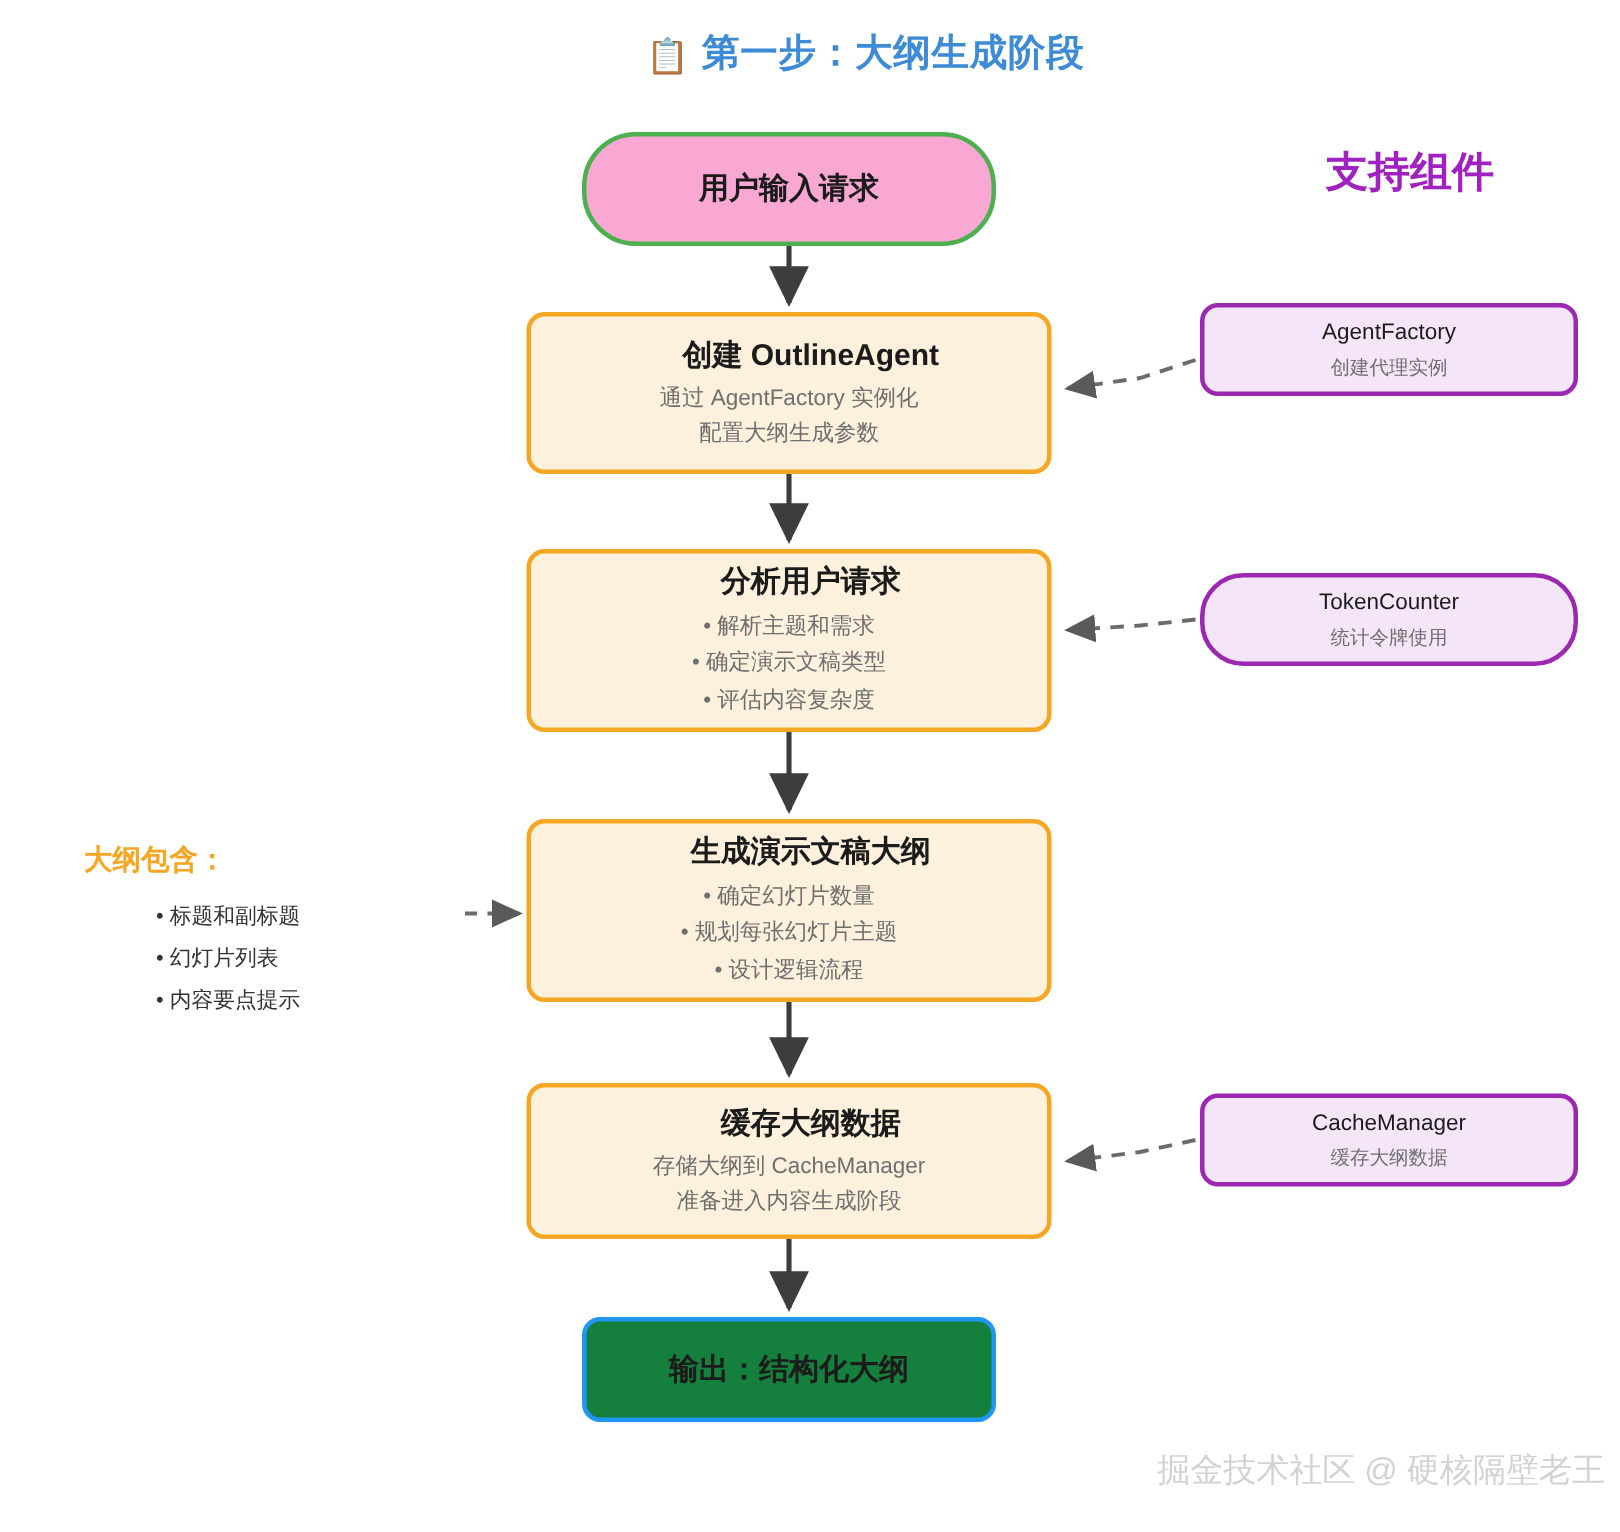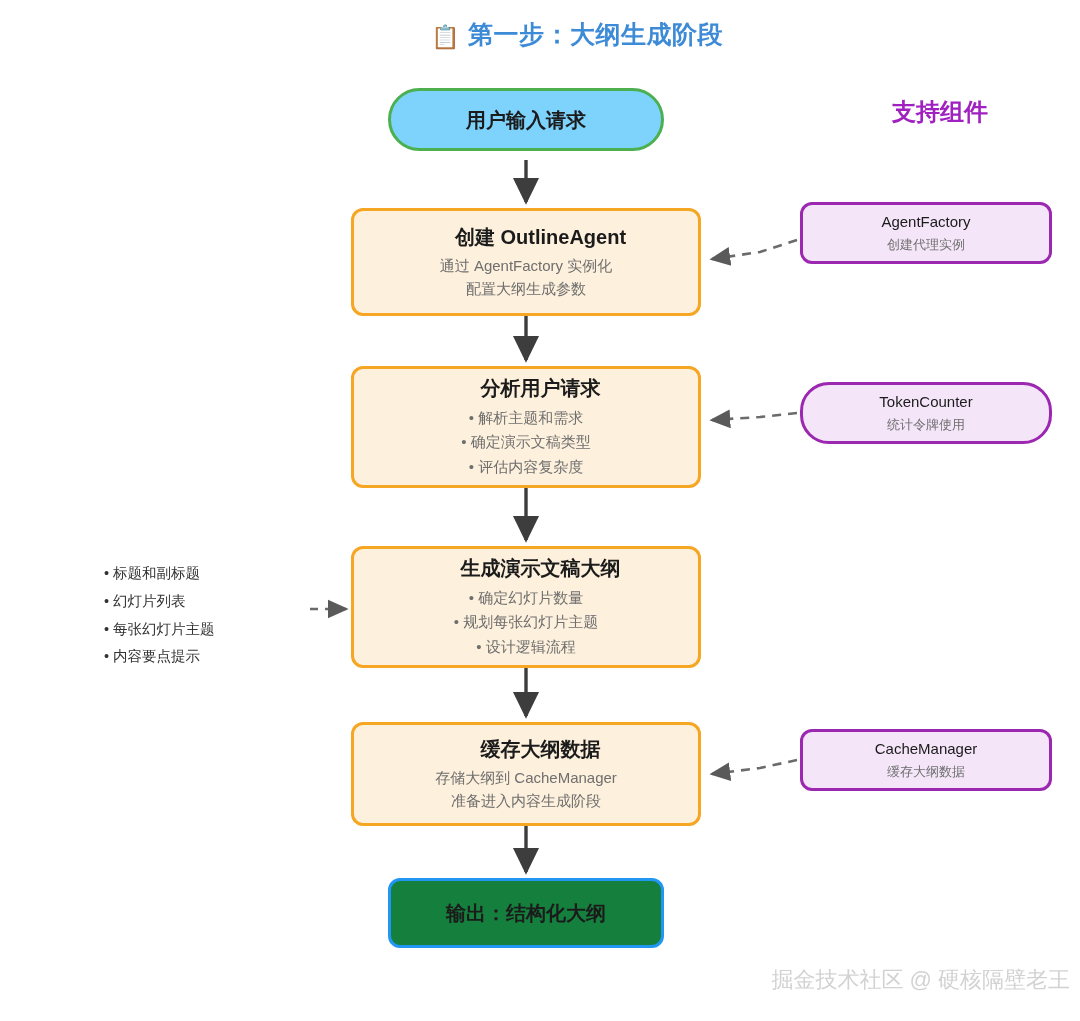--- a/index.html
+++ b/index.html
@@ -42,21 +42,21 @@
     vertical-align: -2px;
   }
 
   
   #support-heading {
     position: absolute;
     left: 800px;
     top: 96px;
     width: 280px;
     text-align: center;
-    font-size: 24px;
+    font-size: 28px;
     font-weight: 700;
     color: #a020c0;
     white-space: nowrap;
   }
 
   
   .node {
     position: absolute;
     box-sizing: border-box;
     display: flex;
@@ -71,22 +71,22 @@
     line-height: 1.3;
   }
   .node .n-sub {
     color: #6f6f6f;
     line-height: 1.48;
   }
 
   
   #node-start {
     left: 388px; top: 88px;
-    width: 276px; height: 63px;
-    background: #7dd3fc;
+    width: 276px; height: 76px;
+    background: #f9a8d4;
     border: 3px solid #4caf50;
     border-radius: 36px;
   }
   #node-start .n-title { font-size: 20px; }
 
   
   .proc {
     background: #fdf0dc;
     border: 3px solid #f5a623;
     border-radius: 12px;
@@ -247,21 +247,21 @@
   <div class="n-title">TokenCounter</div>
   <div class="n-sub">统计令牌使用</div>
 </div>
 
 <div class="node support" id="node-cachemanager">
   <div class="n-title">CacheManager</div>
   <div class="n-sub">缓存大纲数据</div>
 </div>
 
 <div id="annotation">
+  <div class="a-title">大纲包含：</div>
   <div class="a-list">
     <div>• 标题和副标题</div>
     <div>• 幻灯片列表</div>
-    <div>• 每张幻灯片主题</div>
     <div>• 内容要点提示</div>
   </div>
 </div>
 
 <div id="watermark">掘金技术社区 @ 硬核隔壁老王</div>
 
 </body></html>

